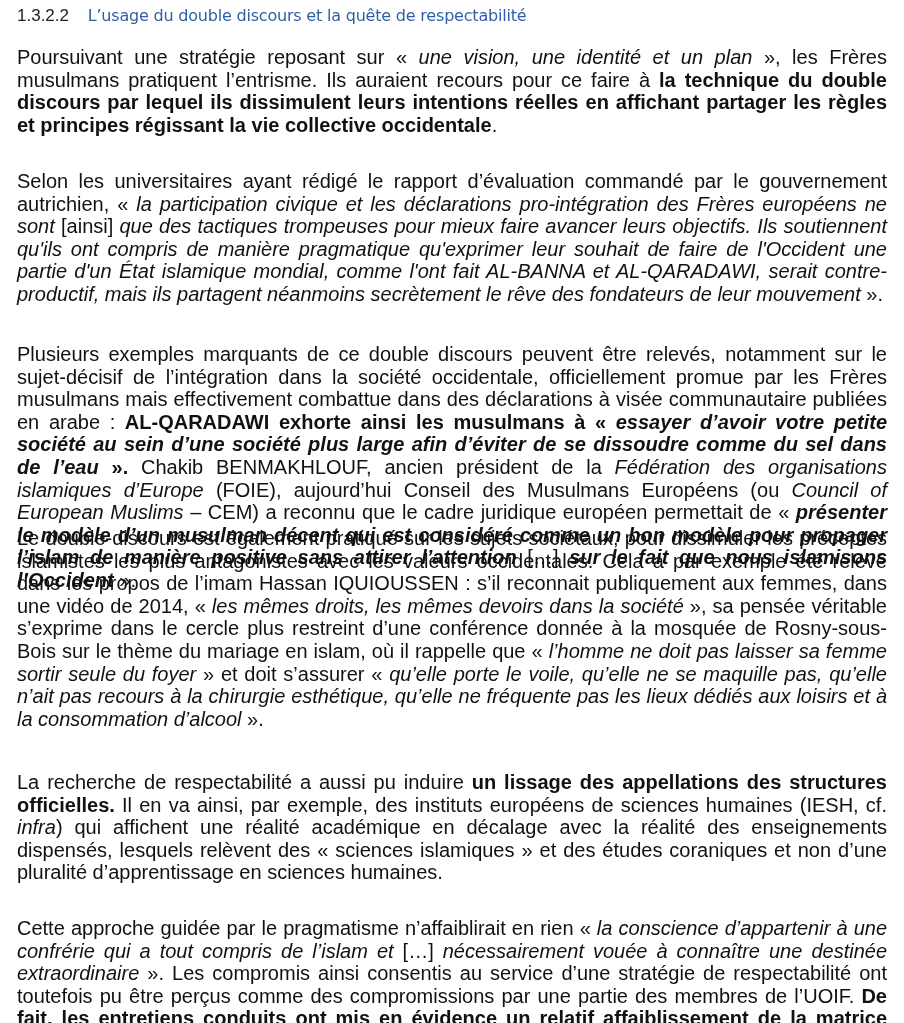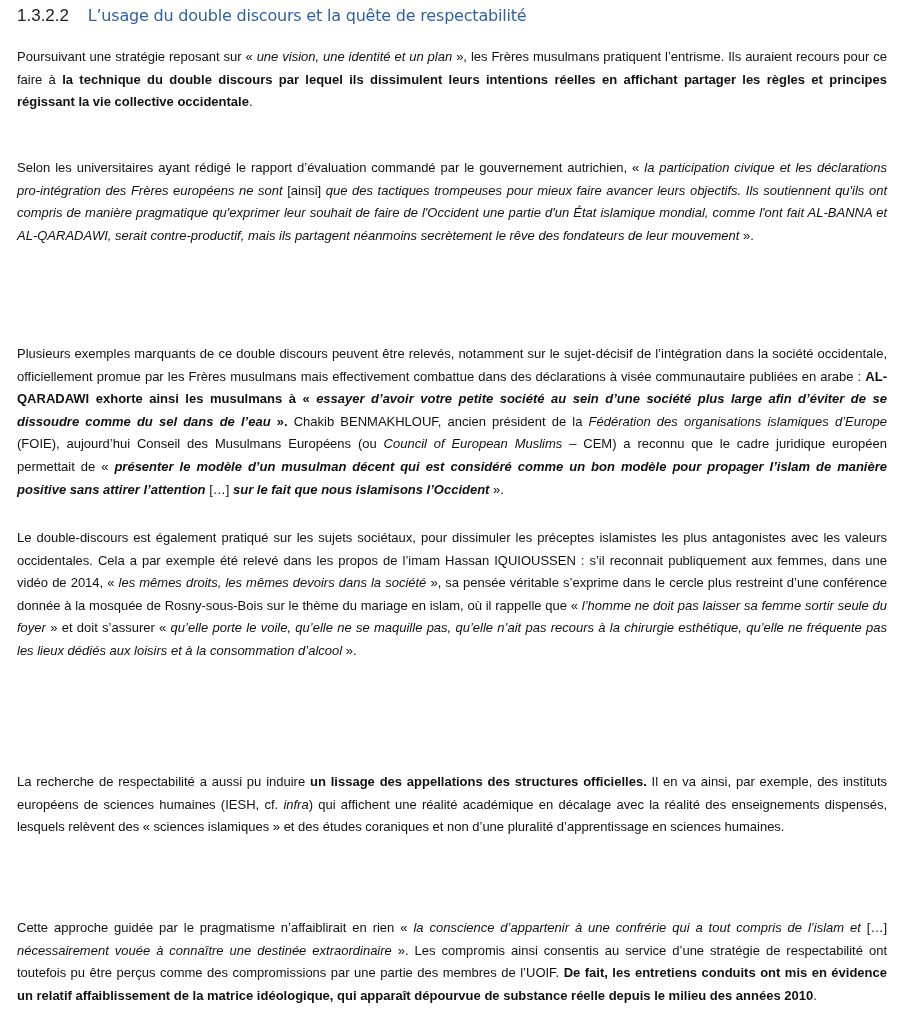--- a/index.html
+++ b/index.html
@@ -20,29 +20,29 @@
     font-size: 17px;
     line-height: 22px;
     white-space: nowrap;
   }
   .heading .num { color: #222222; font-family: "Liberation Sans", sans-serif; }
   .heading .title { color: #2f5fa6; margin-left: 14px; font-family: "DejaVu Sans", sans-serif; font-size: 16px; letter-spacing: -0.2px; }
   .para {
     position: absolute;
     left: 17px;
     width: 870px;
-    font-size: 13px;
+    font-size: 20px;
     line-height: 22.6px;
     text-align: justify;
     margin: 0;
   }
   .para b, .para strong { font-weight: bold; }
   .para i { font-style: italic; }
   .p1 { top: 46px; }
-  .p2 { top: 157px; }
+  .p2 { top: 170px; }
   .p3 { top: 315px; margin-top: 28px; }
   .p4 { top: 527px; }
   .p5 { top: 771px; }
   .p6 { top: 917px; }
 </style>
 </head>
 <body>
 
 <div class="page">
   <div class="heading">

